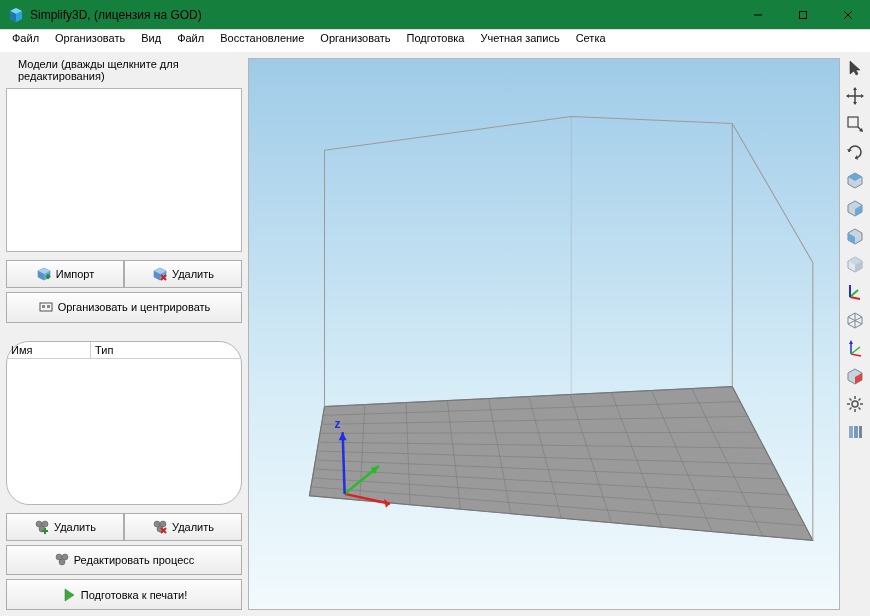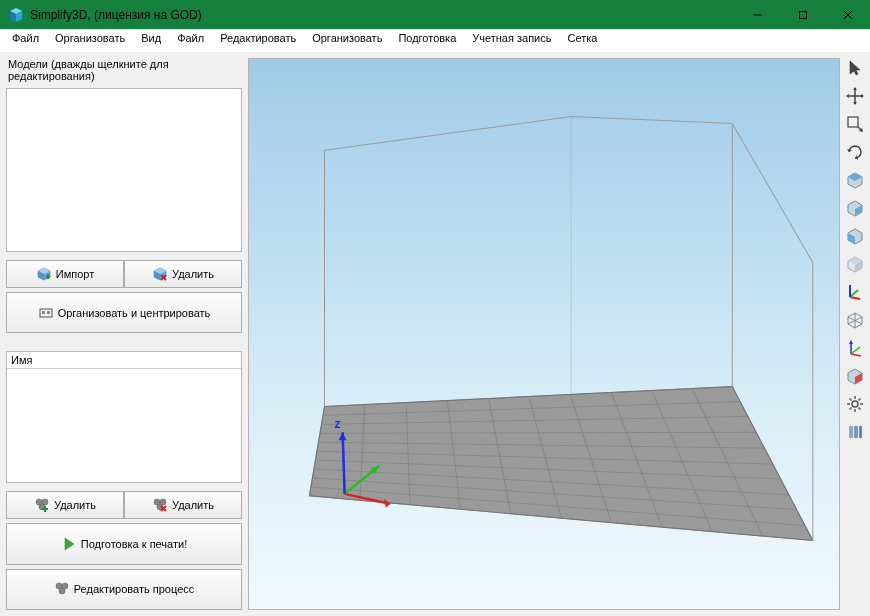--- a/index.html
+++ b/index.html
@@ -9,24 +9,24 @@
 .titlebar .app-icon { width: 16px; height: 16px; margin-right: 6px; }
 .titlebar .title { font-size: 12px; color: #000; flex: 1; }
 .titlebar .win-btn { width: 45px; height: 30px; display: flex; align-items: center; justify-content: center; color: #000; }
 
 .menubar { height: 22px; display: flex; align-items: flex-start; padding: 0 4px; background: #fff; }
 .menubar .menu-item { font-size: 11px; padding: 2px 8px; color: #000; cursor: default; }
 
 .body-row { display: flex; height: calc(616px - 30px - 22px); background: #f0f0f0; }
 
 .sidebar-left { width: 248px; padding: 6px; display: flex; flex-direction: column; gap: 4px; }
-.group-label { font-size: 11px; color: #000; margin: 0 2px 2px 2px; }
+.group-label { font-size: 11px; color: #000; margin: 0 2px 2px 12px; }
 .listbox { background: #fff; border: 1px solid #b5b5b5; flex: 0 0 auto; }
 .listbox.models { height: 164px; }
-.listbox.processes { height: 132px; }
+.listbox.processes { height: 164px; border-radius: 23px; }
 .proc-header { display:flex; border-bottom:1px solid #d0d0d0; font-size:11px; color:#000; }
 .proc-header .col { padding:2px 4px; border-right:1px solid #d0d0d0; }
 .proc-header .col:first-child { width:84px; }
 .proc-header .col:last-child { flex:1; border-right:none; }
 
 .btn-row { display:flex; margin-top:4px; }
 .btn { flex:1; height:28px; background: linear-gradient(#fdfdfd,#ececec); border:1px solid #adadad; font-size:11px; display:flex; align-items:center; justify-content:center; gap:4px; cursor:default; color:#000; }
 .btn.full { width:100%; }
 .btn .ic { width:16px; height:16px; display:inline-flex; align-items:center; justify-content:center; }
 
@@ -66,21 +66,21 @@
         <line x1="9" y1="1" x2="1" y2="9" stroke="#000" stroke-width="1"></line>
       </svg>
     </div>
 </div>
 
 <div class="menubar">
   <div class="menu-item">Файл</div>
   <div class="menu-item">Организовать</div>
   <div class="menu-item">Вид</div>
   <div class="menu-item">Файл</div>
-  <div class="menu-item">Редактировать</div>
+  <div class="menu-item">Восстановление</div>
   <div class="menu-item">Организовать</div>
   <div class="menu-item">Подготовка</div>
   <div class="menu-item">Учетная запись</div>
   <div class="menu-item">Сетка</div>
 </div>
 
 <div class="body-row">
 
   <div class="sidebar-left">
     <div class="group-label">Модели (дважды щелкните для редактирования)</div>
@@ -120,20 +120,21 @@
           </svg>
         </span>
       <span>Организовать и центрировать</span>
     </div>
 
     <div style="height:10px"></div>
 
     <div class="listbox processes">
       <div class="proc-header">
         <div class="col">Имя</div>
+        <div class="col">Тип</div>
       </div>
     </div>
     <div class="btn-row">
       <div class="btn">
         <span class="ic">
             <svg viewBox="0 0 16 16">
               <circle cx="5" cy="5" r="3" fill="#888" stroke="#555" stroke-width="0.5"></circle>
               <circle cx="11" cy="5" r="3" fill="#888" stroke="#555" stroke-width="0.5"></circle>
               <circle cx="8" cy="10" r="3" fill="#888" stroke="#555" stroke-width="0.5"></circle>
               <line x1="11" y1="9" x2="11" y2="15" stroke="#2a8c3a" stroke-width="2"></line>
@@ -151,34 +152,34 @@
               <line x1="9" y1="9" x2="14" y2="14" stroke="#d02020" stroke-width="2"></line>
               <line x1="14" y1="9" x2="9" y2="14" stroke="#d02020" stroke-width="2"></line>
             </svg>
           </span>
         <span>Удалить</span>
       </div>
     </div>
     <div class="btn full">
       <span class="ic">
           <svg viewBox="0 0 16 16">
-            <polygon points="4,2 13,8 4,14" fill="#3aaa3a" stroke="#2a7a2a" stroke-width="0.5"></polygon>
-          </svg>
-        </span>
-      <span>Подготовка к печати!</span>
-    </div>
-    <div class="btn full">
-      <span class="ic">
-          <svg viewBox="0 0 16 16">
             <circle cx="5" cy="5" r="3" fill="#888" stroke="#555" stroke-width="0.5"></circle>
             <circle cx="11" cy="5" r="3" fill="#888" stroke="#555" stroke-width="0.5"></circle>
             <circle cx="8" cy="10" r="3" fill="#888" stroke="#555" stroke-width="0.5"></circle>
           </svg>
         </span>
       <span>Редактировать процесс</span>
+    </div>
+    <div class="btn full">
+      <span class="ic">
+          <svg viewBox="0 0 16 16">
+            <polygon points="4,2 13,8 4,14" fill="#3aaa3a" stroke="#2a7a2a" stroke-width="0.5"></polygon>
+          </svg>
+        </span>
+      <span>Подготовка к печати!</span>
     </div>
   </div>
 
   <div class="viewport">
     <svg viewBox="0 0 586 554" preserveAspectRatio="none">
       <defs>
         <linearGradient id="sky" x1="0" y1="0" x2="0" y2="1">
           <stop offset="0" stop-color="#9fcbe8"></stop>
           <stop offset="0.6" stop-color="#d6ecf7"></stop>
           <stop offset="1" stop-color="#f2fafd"></stop>

